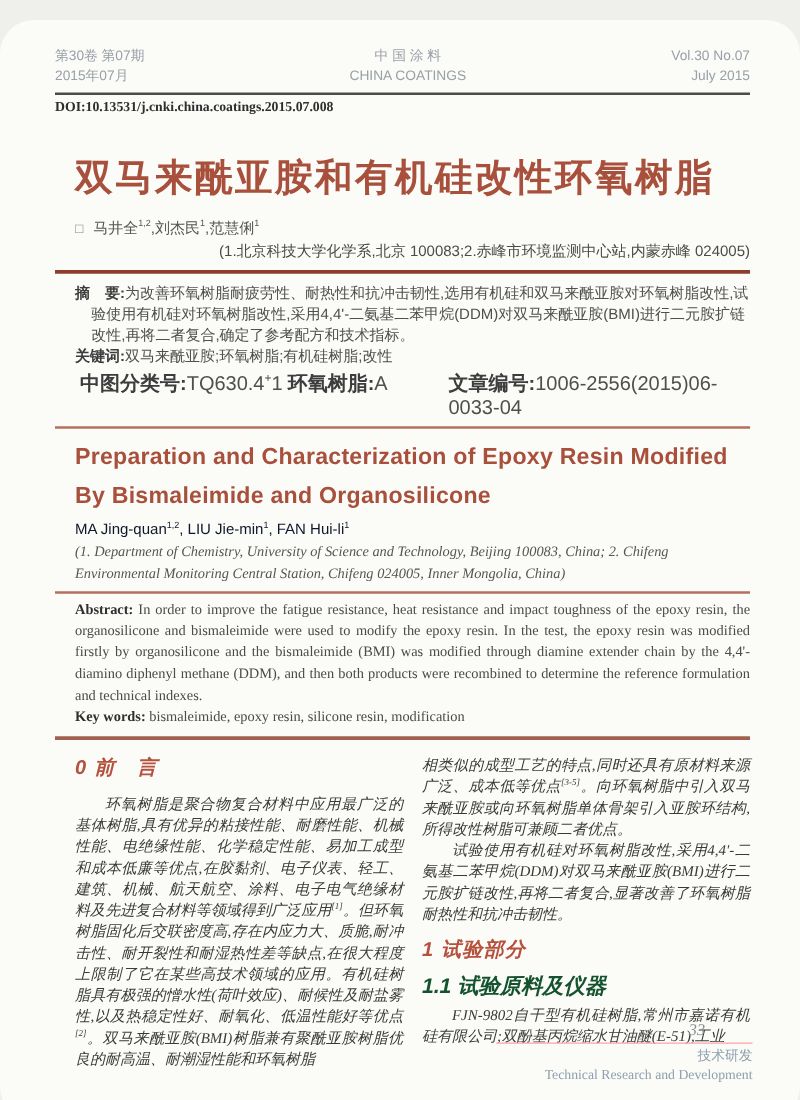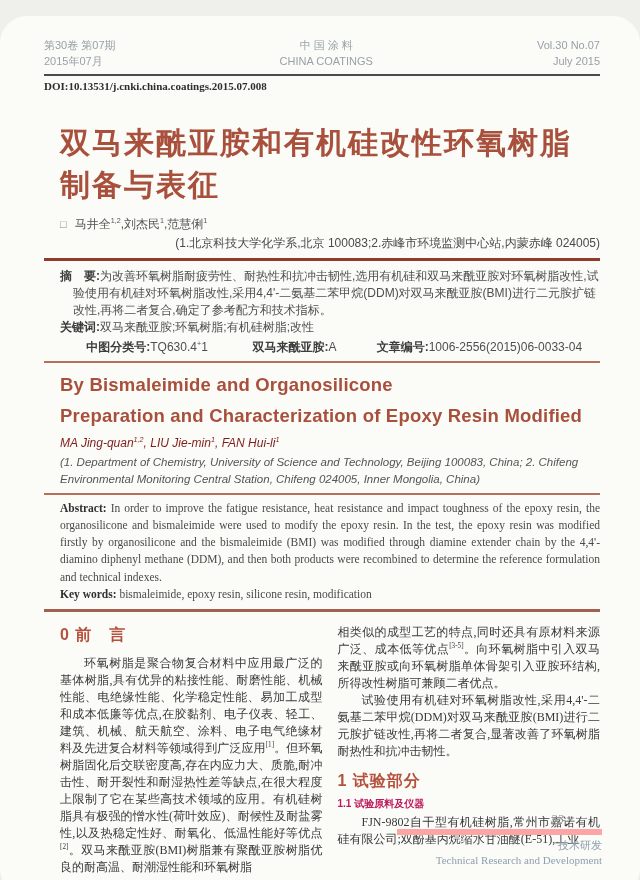--- a/index.html
+++ b/index.html
@@ -28,52 +28,52 @@
 
   .rule { height:3px; background:#8f3c2a; border:none; margin:7px 0; }
   .rule-thin { height:2px; background:#b5705c; border:none; margin:5px 0 4px; }
   .rule-mid { height:3px; background:#a2614f; border:none; margin:6px 0 0; }
 
   
   .abs-cn { margin:7px 0 0 16px; font-size:12px; color:#4f4f4f; line-height:1.42; }
   .abs-cn p { margin:0; }
   .abs-cn .hang { padding-left:13px; text-indent:-13px; }
   .abs-cn b, .meta-row b { color:#3d3d3d; }
-  .meta-row { display:flex; margin:3px 0 0 20px; font-size:12px; color:#4f4f4f;text-align:center; }
+  .meta-row { display:flex; margin:3px 0 0 20px; font-size:16px; color:#4f4f4f; }
   .meta-row .m1 { width:31%; } .meta-row .m2 { width:24%; } .meta-row .m3 { flex:1; }
 
   
   .title-en { margin:6px 0 0 16px; font-size:18.5px; font-weight:bold;
               color:#a8503c; line-height:1.68; letter-spacing:0.2px; }
   .title-en div { white-space:nowrap; }
-  .authors-en { margin:5px 0 0 16px; font-size:12px; color:#7f1d1d;font-style:italic; }
+  .authors-en { margin:5px 0 0 16px; font-size:12px; color:#0f172a; }
   .affil-en { margin:4px 0 0 16px; font-size:11.5px; font-style:italic; color:#555;
-              font-family:Liberation Sans, sans-serif; line-height:1.45; }
+              font-family:Liberation Serif, serif; line-height:1.45; }
   .abs-en { margin:5px 0 0 16px; font-family:"Liberation Serif", serif;
             font-size:11.5px; color:#4a4a4a; line-height:1.5; text-align:justify; }
   .abs-en p { margin:0; }
   .abs-en b { color:#2f2f2f; font-family:"Liberation Serif", serif; }
 
   
-  .columns { display:flex; gap:15px; margin:12px 0 0 16px; }
+  .columns { display:flex; gap:15px; margin:12px 0 0 16px;font-style:italic; }
   .col { flex:1; font-size:12px; line-height:1.42; text-align:justify;
          color:#3a3a3a; font-family:"Liberation Serif", serif; }
   .col p { margin:0; }
   .col p.indent { text-indent:2em; }
   .h-sec { font-family:"Liberation Sans", sans-serif; font-size:16px; font-weight:bold;
            color:#b5513c; margin:0 0 8px 0; letter-spacing:1px; }
   .h-sec.mt { margin-top:10px; margin-bottom:4px; }
-  .h-sub { font-family:"Liberation Sans", sans-serif; font-size:10px; font-weight:bold;
-           color:#be185d; margin:2px 0 3px 0; }
+  .h-sub { font-family:"Liberation Sans", sans-serif; font-size:17px; font-weight:bold;
+           color:#14532d; margin:2px 0 3px 0; }
 
   
   .footer { position:absolute; right:38px; bottom:28px; width:205px; text-align:right; }
   .page-no { font-family:"Liberation Serif", serif; font-style:italic; font-size:13px;
              color:#8a8f94; padding-right:38px; margin-bottom:2px; }
-  .footer-block { border-top:6px solid #fca5a5; padding-top:3px; color:#8fa0ae;
+  .footer-block { border-top:1px solid #fca5a5; padding-top:3px; color:#8fa0ae;
                   font-size:11px; line-height:1.35; }
   .cat-en { font-family:"Liberation Serif", serif; }
 </style>
 </head>
 <body>
 
 <div class="page">
 
   <div class="hdr">
     <div class="hdr-l">
@@ -86,45 +86,44 @@
     </div>
     <div class="hdr-r">
       <div>Vol.30 No.07</div>
       <div>July 2015</div>
     </div>
   </div>
   <div class="doi">DOI:10.13531/j.cnki.china.coatings.2015.07.008</div>
 
   <div class="title-cn">
     <div>双马来酰亚胺和有机硅改性环氧树脂</div>
-    <div>制备与表征</div>
   </div>
 
   <div class="authors">
     <span class="marker">□</span><span><span>马井全</span><sup>1,2</sup><span>,</span></span><span><span>刘杰民</span><sup>1</sup><span>,</span></span><span><span>范慧俐</span><sup>1</sup><span></span></span>
   </div>
   <div class="affil-cn">(1.北京科技大学化学系,北京 100083;2.赤峰市环境监测中心站,内蒙赤峰 024005)</div>
 
   <hr class="rule">
 
   <div class="abs-cn">
     <p class="hang"><b>摘　要:</b><span>为改善环氧树脂耐疲劳性、耐热性和抗冲击韧性,选用有机硅和双马来酰亚胺对环氧树脂改性,试验使用有机硅对环氧树脂改性,采用4,4'-二氨基二苯甲烷(DDM)对双马来酰亚胺(BMI)进行二元胺扩链改性,再将二者复合,确定了参考配方和技术指标。</span></p>
     <p><b>关键词:</b><span>双马来酰亚胺;环氧树脂;有机硅树脂;改性</span></p>
   </div>
   <div class="meta-row">
     <span class="m1"><b>中图分类号:</b><span>TQ630.4</span><sup>+</sup><span>1</span></span>
-    <span class="m2"><b>双马来酰亚胺:</b><span>A</span></span>
+    <span class="m2"><b>环氧树脂:</b><span>A</span></span>
     <span class="m3"><b>文章编号:</b><span>1006-2556(2015)06-0033-04</span></span>
   </div>
 
   <hr class="rule-thin">
 
   <div class="title-en">
+    <div>Preparation and Characterization of Epoxy Resin Modified</div>
     <div>By Bismaleimide and Organosilicone</div>
-    <div>Preparation and Characterization of Epoxy Resin Modified</div>
   </div>
 
   <div class="authors-en">
     <span><span>MA Jing-quan</span><sup>1,2</sup><span>, </span></span><span><span>LIU Jie-min</span><sup>1</sup><span>, </span></span><span><span>FAN Hui-li</span><sup>1</sup><span></span></span>
   </div>
   <div class="affil-en">(1. Department of Chemistry, University of Science and Technology, Beijing 100083, China; 2. Chifeng Environmental Monitoring Central Station, Chifeng 024005, Inner Mongolia, China)</div>
 
   <hr class="rule-thin">
 
   <div class="abs-en">

